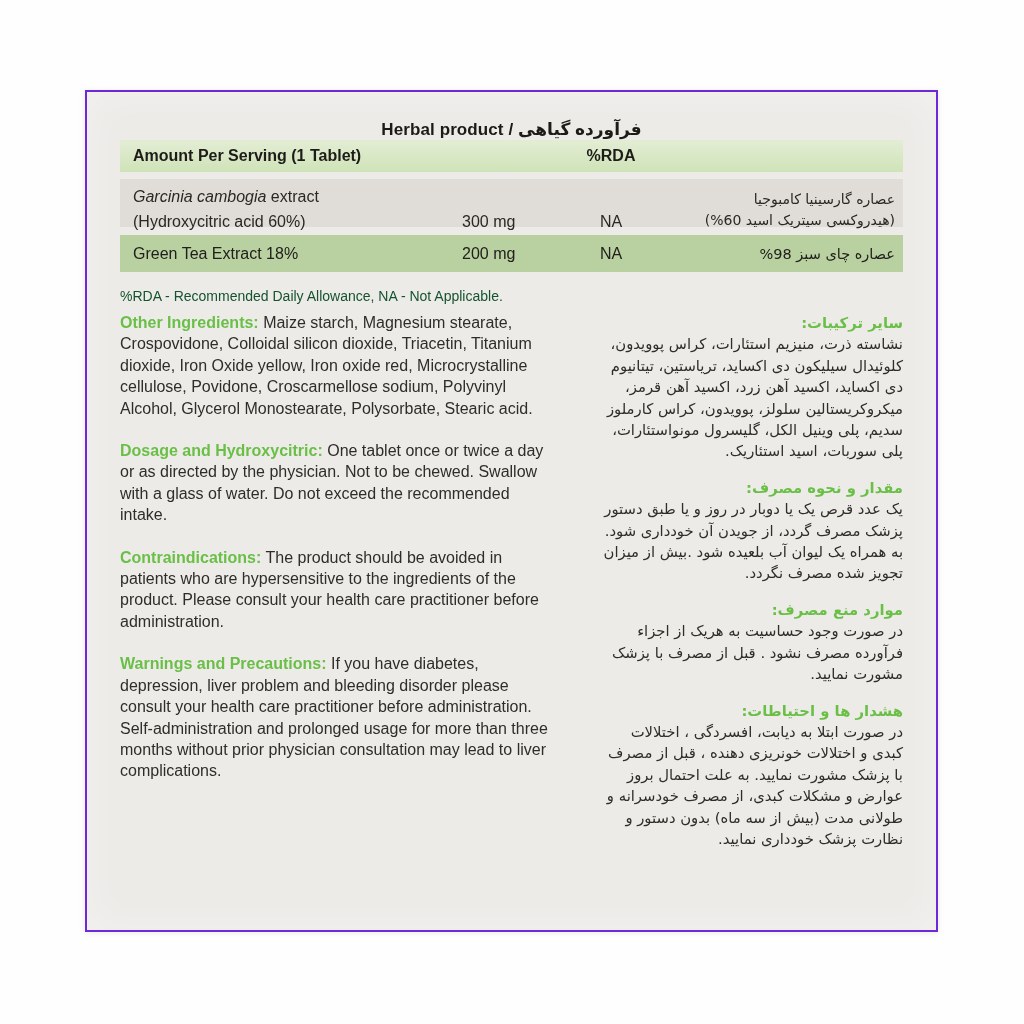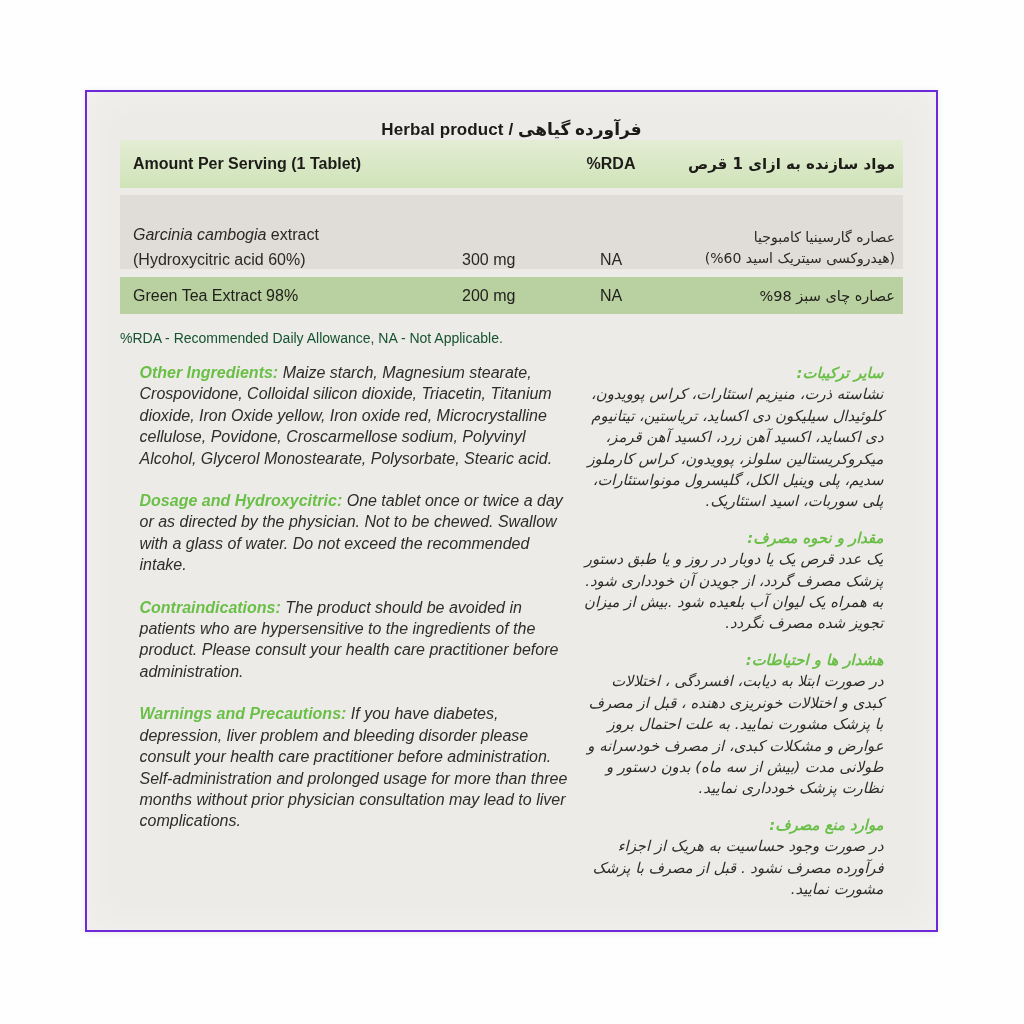--- a/index.html
+++ b/index.html
@@ -32,40 +32,40 @@
     color:#fff;font-weight:bold;font-size:16.5px;
   }
   .tbl-row{
     display:grid;
     grid-template-columns:329px 110px 78px 1fr;
     padding:0 8px 0 13px;
     font-size:16px;
   }
   .hdr-row{
     background:linear-gradient(180deg,var(--hdr-row-light) 0%,var(--hdr-row) 100%);
-    height:48px;align-items:center;font-weight:bold;color:#1e1c18;
+    height:32px;align-items:center;font-weight:bold;color:#1e1c18;
   }
   .hdr-row .c1{grid-column:1 / span 2;}
   .c3{text-align:center;}
   .c4{text-align:right;}
   .fa{font-family:"DejaVu Sans",sans-serif;direction:rtl;unicode-bidi:plaintext;}
   .row-garcinia{
-    margin-top:7px;background:var(--row-gray);height:74px;
-    padding-top:9px;align-items:end;color:#2a2824;
+    margin-top:7px;background:var(--row-gray);height:48px;
+    padding-top:9px;padding-bottom:8px;align-items:end;color:#2a2824;
   }
   .row-garcinia .c1 .l1{margin-bottom:7px;}
   .row-garcinia .c4{font-size:14px;line-height:21px;}
   .row-green-tea{
     margin-top:8px;background:var(--row-green);height:37px;
     align-items:center;color:#22201c;
   }
   .row-green-tea .c4{font-size:14.5px;}
   .italic{font-style:italic;}
   .footnote{margin-top:16px;padding-left:0px;font-size:14px;color:#14532d;}
-  .cols{display:flex;justify-content:center;margin-top:16px;font-style:italic;}
+  .cols{display:flex;justify-content:space-between;margin-top:8px;}
   .col-en{width:437px;font-size:16px;line-height:21.4px;}
   .col-fa{width:307px;font-size:14.8px;line-height:21.4px;
     font-family:"DejaVu Sans",sans-serif;direction:rtl;text-align:right;}
   .col-en section{margin-bottom:21px;}
   .col-fa section{margin-bottom:15px;}
   .h-green{color:var(--heading-green);font-weight:bold;}
   .col-fa .h-green{display:block;font-size:14.8px;}
   .body-text{color:#2f2d2a;}
 </style>
 </head>
@@ -73,38 +73,37 @@
 
 <div class="card">
   <div class="inner">
 
     <div class="page-title">Herbal product / فرآورده گیاهی</div>
 
 
     <div class="tbl-row hdr-row">
       <div class="c1">Amount Per Serving (1 Tablet)</div>
       <div class="c3">%RDA</div>
-      <div class="c4 fa" style="font-weight:bold;font-size:15px;">مواد سازنده به ازای 1 قرص</div>
     </div>
 
     <div class="tbl-row row-garcinia">
       <div class="c1">
         <div class="l1"><span class="italic">Garcinia cambogia</span><span> extract</span></div>
         <div class="l2">(Hydroxycitric acid 60%)</div>
       </div>
       <div class="c2">300 mg</div>
       <div class="c3">NA</div>
       <div class="c4 fa">
         <div>عصاره گارسینیا کامبوجیا</div>
         <div>(هیدروکسی سیتریک اسید 60%)</div>
       </div>
     </div>
 
     <div class="tbl-row row-green-tea">
-      <div class="c1">Green Tea Extract 98%</div>
+      <div class="c1">Green Tea Extract 18%</div>
       <div class="c2">200 mg</div>
       <div class="c3">NA</div>
       <div class="c4 fa">عصاره چای سبز 98%</div>
     </div>
 
     <div class="footnote">%RDA - Recommended Daily Allowance, NA - Not Applicable.</div>
 
     <div class="cols">
 
       <div class="col-en">
@@ -123,22 +122,22 @@
       </div>
 
       <div class="col-fa">
         <section>
           <span class="h-green">سایر ترکیبات:</span><span class="body-text">نشاسته ذرت، منیزیم استئارات، کراس پوویدون، کلوئیدال سیلیکون دی اکساید، تریاستین، تیتانیوم دی اکساید، اکسید آهن زرد، اکسید آهن قرمز، میکروکریستالین سلولز، پوویدون، کراس کارملوز سدیم، پلی وینیل الکل، گلیسرول مونواستئارات، پلی سوربات، اسید استئاریک.</span>
         </section>
         <section>
           <span class="h-green">مقدار و نحوه مصرف:</span><span class="body-text">یک عدد قرص یک یا دوبار در روز و یا طبق دستور پزشک مصرف گردد، از جویدن آن خودداری شود. به همراه یک لیوان آب بلعیده شود .بیش از میزان تجویز شده مصرف نگردد.</span>
         </section>
         <section>
-          <span class="h-green">هشدار ها و احتیاطات:</span><span class="body-text">در صورت ابتلا به دیابت، افسردگی ، اختلالات کبدی و اختلالات خونریزی دهنده ، قبل از مصرف با پزشک مشورت نمایید. به علت احتمال بروز عوارض و مشکلات کبدی، از مصرف خودسرانه و طولانی مدت (بیش از سه ماه) بدون دستور و نظارت پزشک خودداری نمایید.</span>
+          <span class="h-green">موارد منع مصرف:</span><span class="body-text">در صورت وجود حساسیت به هریک از اجزاء فرآورده مصرف نشود . قبل از مصرف با پزشک مشورت نمایید.</span>
         </section>
         <section>
-          <span class="h-green">موارد منع مصرف:</span><span class="body-text">در صورت وجود حساسیت به هریک از اجزاء فرآورده مصرف نشود . قبل از مصرف با پزشک مشورت نمایید.</span>
+          <span class="h-green">هشدار ها و احتیاطات:</span><span class="body-text">در صورت ابتلا به دیابت، افسردگی ، اختلالات کبدی و اختلالات خونریزی دهنده ، قبل از مصرف با پزشک مشورت نمایید. به علت احتمال بروز عوارض و مشکلات کبدی، از مصرف خودسرانه و طولانی مدت (بیش از سه ماه) بدون دستور و نظارت پزشک خودداری نمایید.</span>
         </section>
       </div>
 
     </div>
   </div>
 </div>
 
 </body></html>

